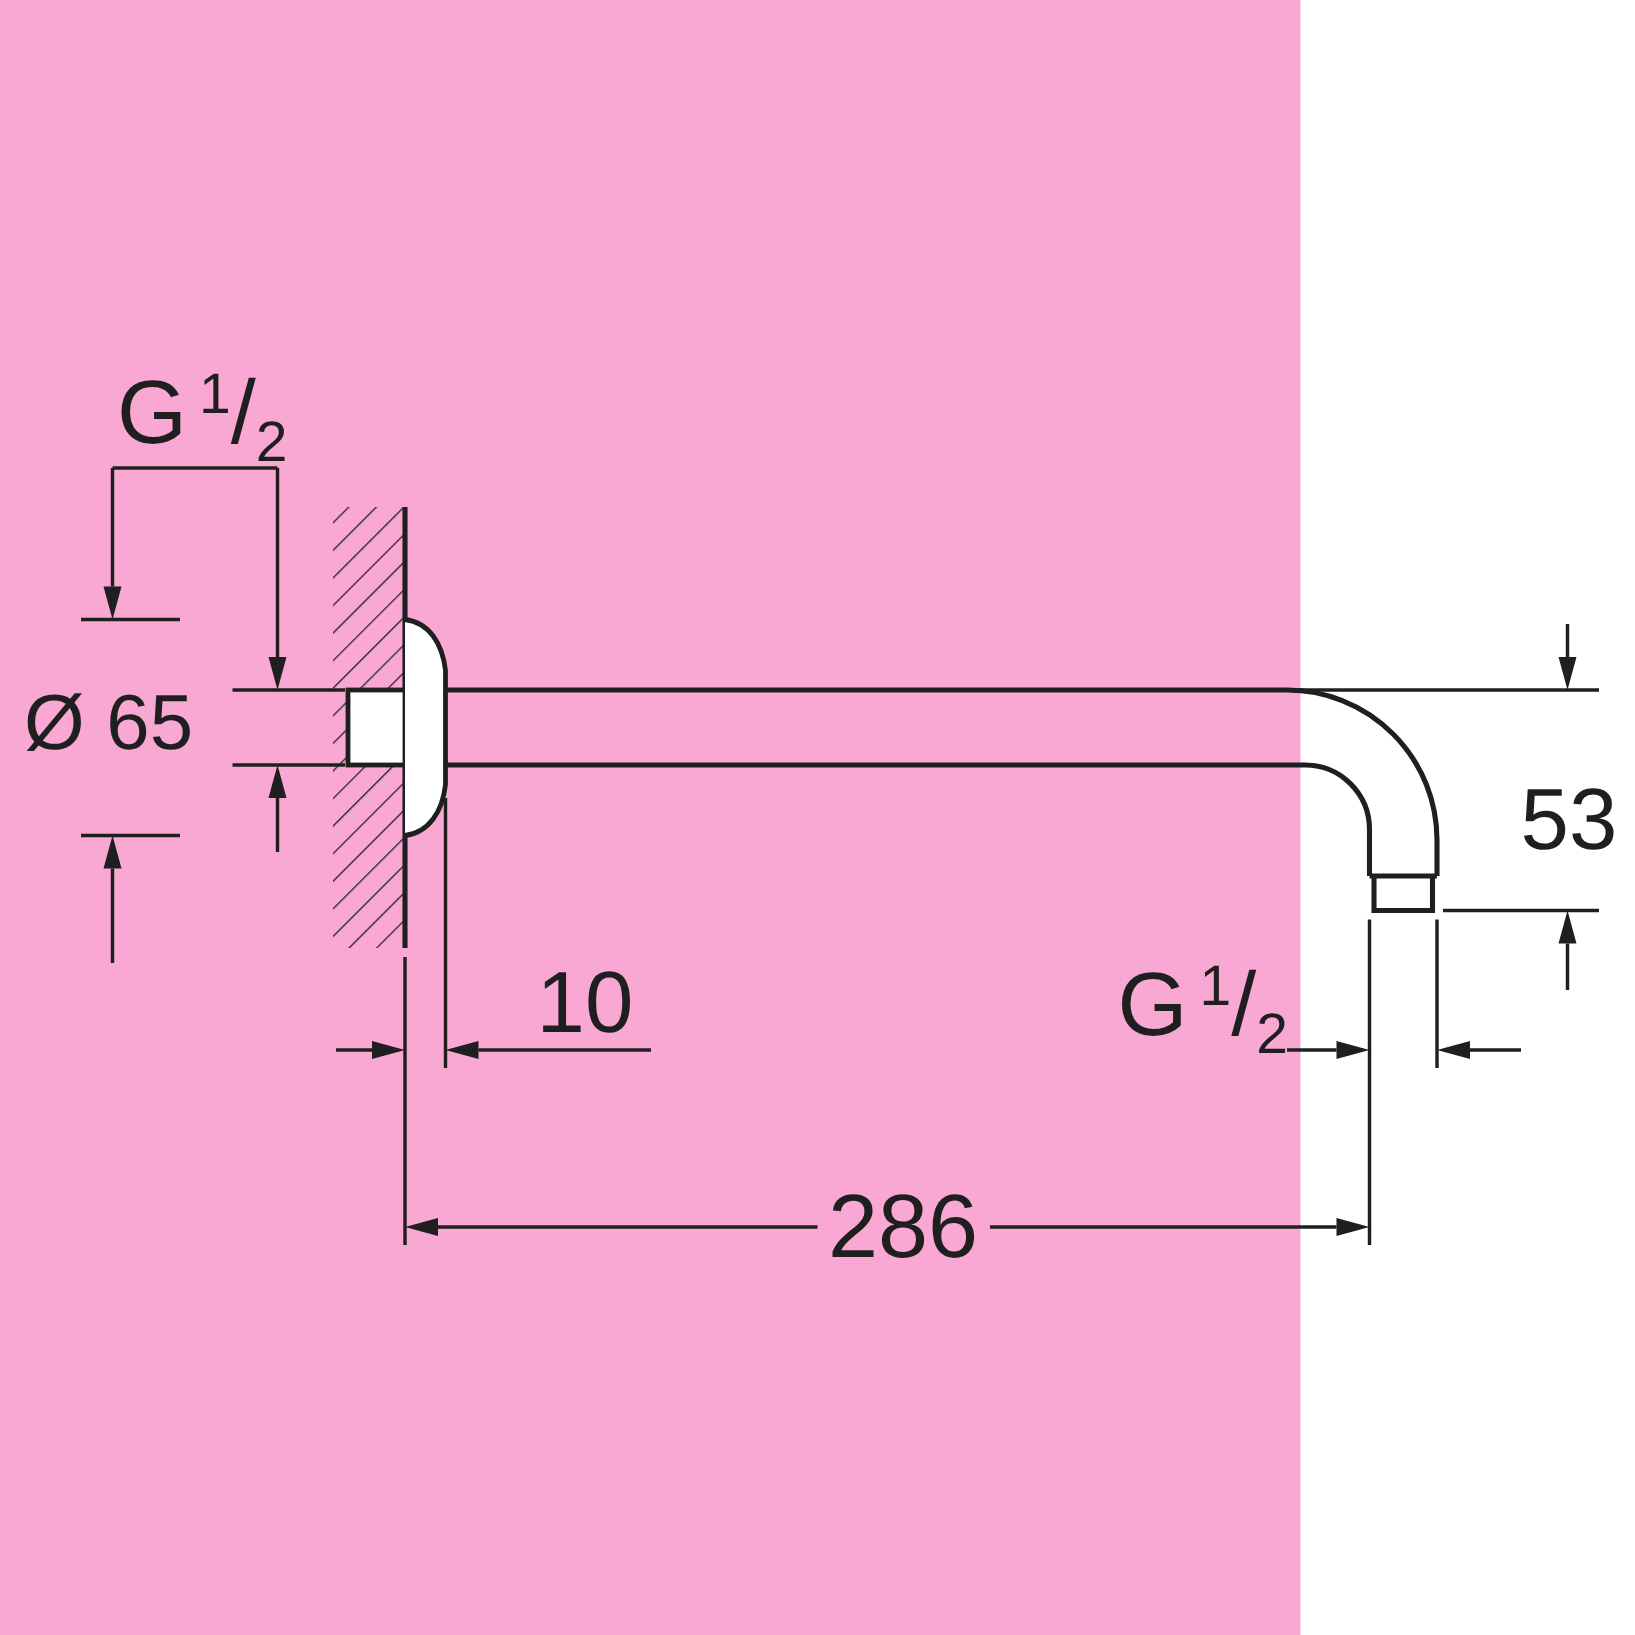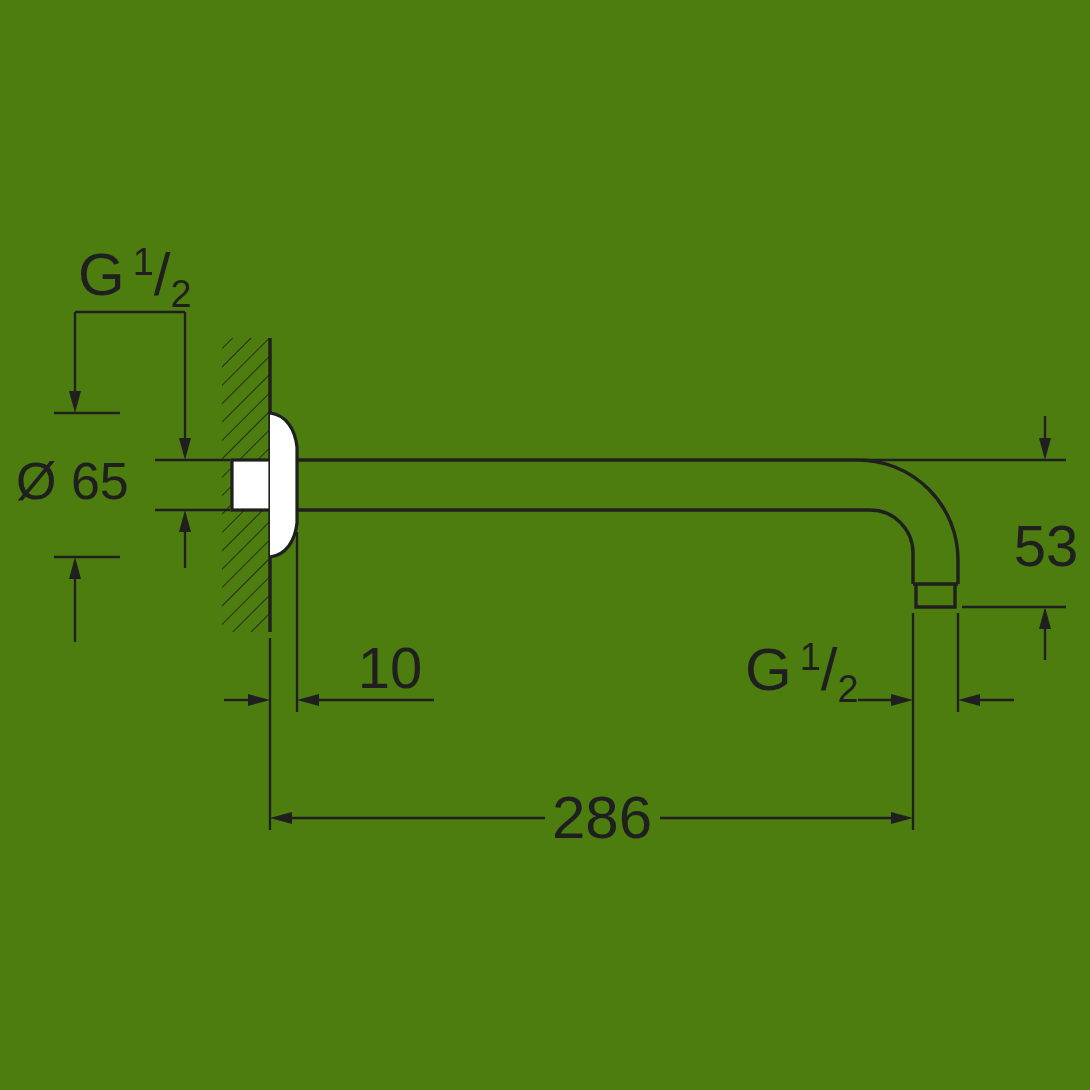--- a/index.html
+++ b/index.html
@@ -4,23 +4,23 @@
 <style>
   html, body {
     margin: 0;
     padding: 0;
     background: #ffffff;
     width: 1090px;
     height: 1090px;
     font-family: "Liberation Sans", sans-serif;
   }
   #drawing-stage {
-    width: 1090px;
+    width: 867px;
     height: 1090px;
-    background: #4d7c0f;
+    background: #f9a8d4;
   }
   svg text {
     font-family: "Liberation Sans", sans-serif;
     fill: #1f1f1f;
   }
   .obj  { stroke: #1f1f1f; stroke-width: 3.4; fill: none; stroke-linecap: butt; }
   .objfill { stroke: #1f1f1f; stroke-width: 3.2; fill: #ffffff; }
   .dim  { stroke: #1f1f1f; stroke-width: 2.3; fill: none; }
   .arr  { fill: #1f1f1f; stroke: none; }
   .hatchline { stroke: #1f1f1f; stroke-width: 1.7; }

